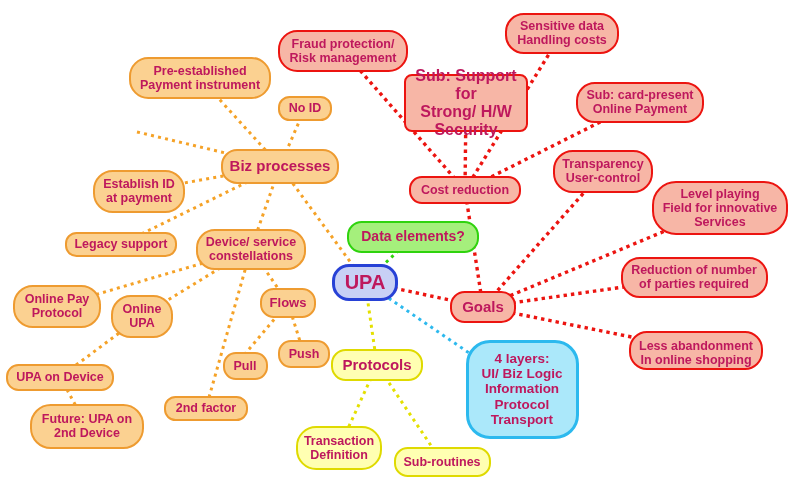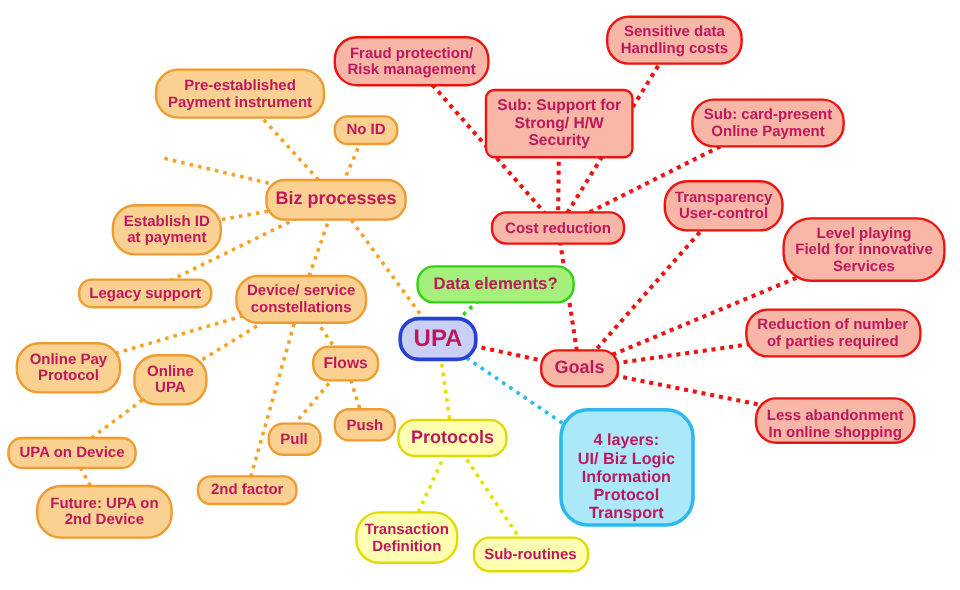--- a/index.html
+++ b/index.html
@@ -130,21 +130,21 @@
       <span>Cost reduction</span>
     </div>
     <div class="node" style="left: 278px; top: 30px; width: 130px; height: 42px; background: rgb(247, 182, 166); border: 2.5px solid rgb(236, 20, 16); border-radius: 19.32px; font-size: 12.5px;">
       <span>Fraud protection/
 Risk management</span>
     </div>
     <div class="node" style="left: 505px; top: 12.5px; width: 114px; height: 41px; background: rgb(247, 182, 166); border: 2.5px solid rgb(236, 20, 16); border-radius: 18.86px; font-size: 12.5px;">
       <span>Sensitive data
 Handling costs</span>
     </div>
-    <div class="node" style="left: 404px; top: 74px; width: 124px; height: 58px; background: rgb(247, 182, 166); border: 2.5px solid rgb(236, 20, 16); border-radius: 8px; font-size: 13px;">
+    <div class="node" style="left: 404px; top: 74px; width: 124px; height: 58px; background: rgb(247, 182, 166); border: 2.5px solid rgb(236, 20, 16); border-radius: 8px; font-size: 16px;">
       <span>Sub: Support for
 Strong/ H/W
 Security</span>
     </div>
     <div class="node" style="left: 576px; top: 81.5px; width: 128px; height: 41px; background: rgb(247, 182, 166); border: 2.5px solid rgb(236, 20, 16); border-radius: 18.86px; font-size: 12.5px;">
       <span>Sub: card-present
 Online Payment</span>
     </div>
     <div class="node" style="left: 553px; top: 149.5px; width: 100px; height: 43px; background: rgb(247, 182, 166); border: 2.5px solid rgb(236, 20, 16); border-radius: 19.78px; font-size: 12.5px;">
       <span>Transparency
@@ -169,20 +169,20 @@
     <div class="node" style="left: 331px; top: 349px; width: 92px; height: 32px; background: rgb(255, 255, 178); border: 2px solid rgb(223, 218, 0); border-radius: 14.72px; font-size: 15px;">
       <span>Protocols</span>
     </div>
     <div class="node" style="left: 296px; top: 426px; width: 86px; height: 44px; background: rgb(255, 255, 178); border: 2px solid rgb(223, 218, 0); border-radius: 20.24px; font-size: 12.5px;">
       <span>Transaction
 Definition</span>
     </div>
     <div class="node" style="left: 393.5px; top: 447px; width: 97px; height: 30px; background: rgb(255, 255, 178); border: 2px solid rgb(223, 218, 0); border-radius: 13.8px; font-size: 12.5px;">
       <span>Sub-routines</span>
     </div>
-    <div class="node" style="left: 465.5px; top: 339.5px; width: 113px; height: 99px; background: rgb(171, 232, 250); border: 3px solid rgb(44, 185, 238); border-radius: 24px; font-size: 13.5px; align-items: flex-end;">
+    <div class="node" style="left: 465.5px; top: 339.5px; width: 113px; height: 99px; background: rgb(171, 232, 250); border: 3px solid rgb(44, 185, 238); border-radius: 24px; font-size: 13.5px;">
       <span>4 layers:
 UI/ Biz Logic
 Information
 Protocol
 Transport</span>
     </div>
   </div>
 
 </body></html>

